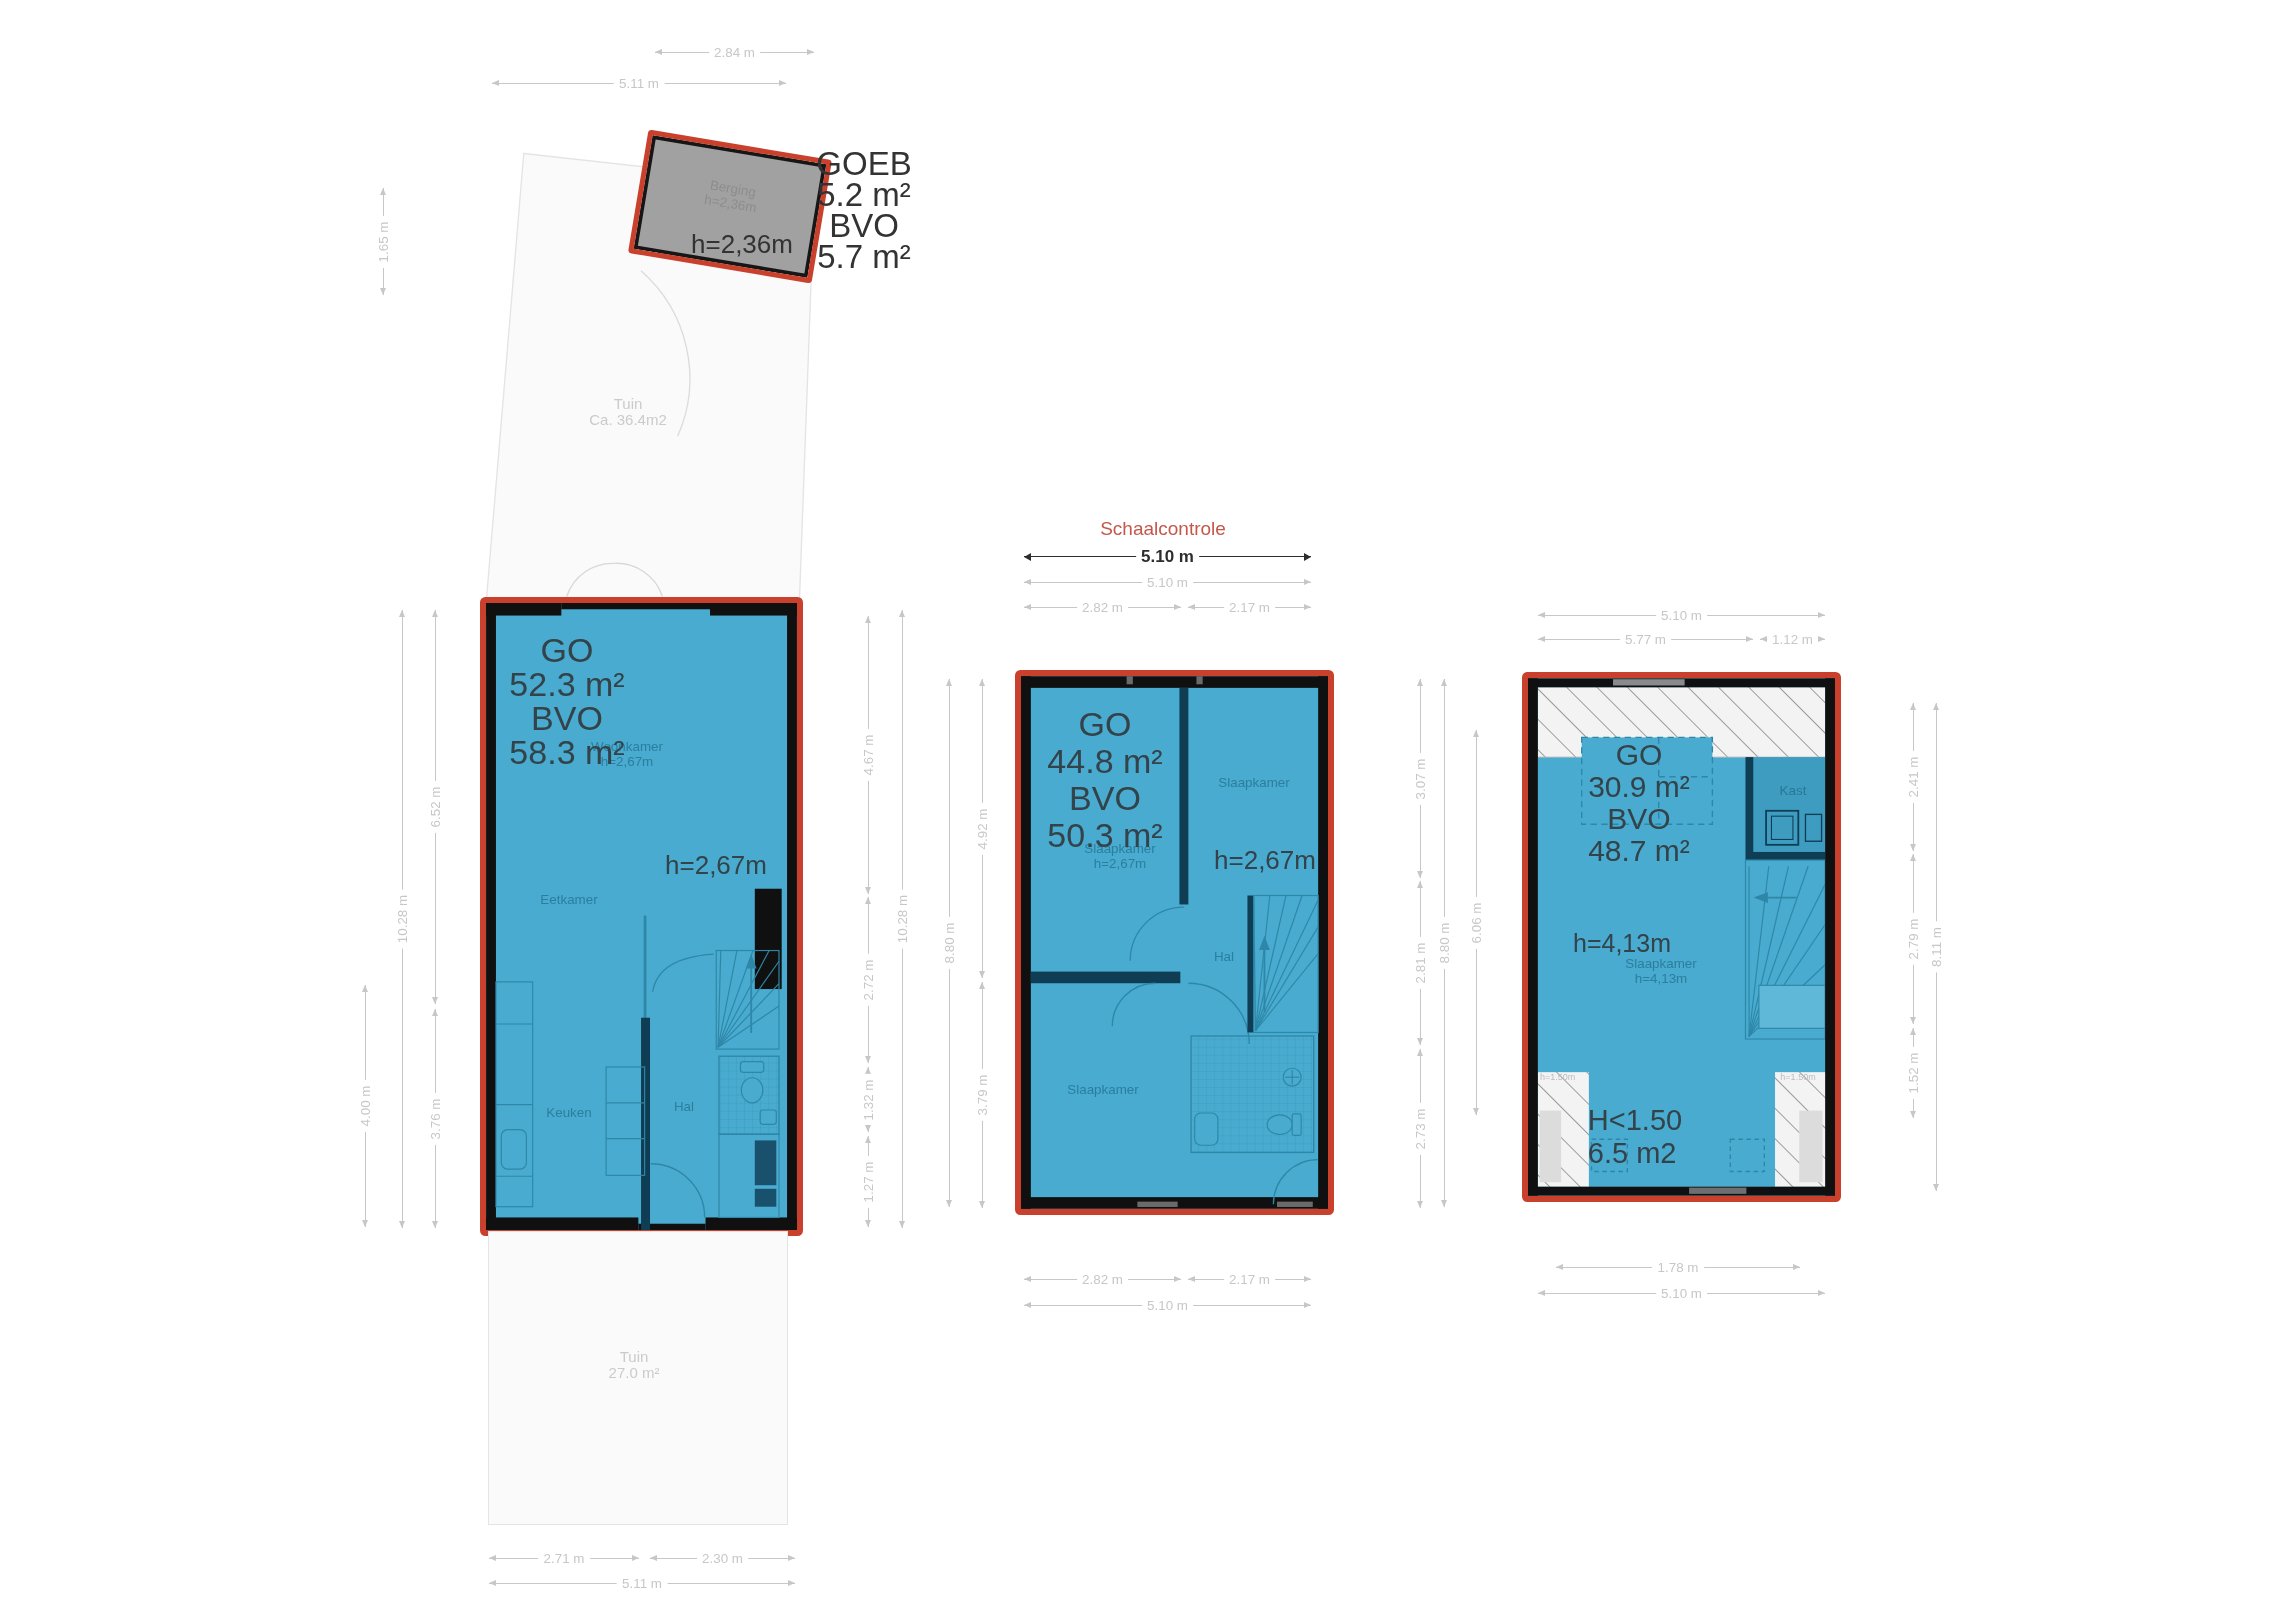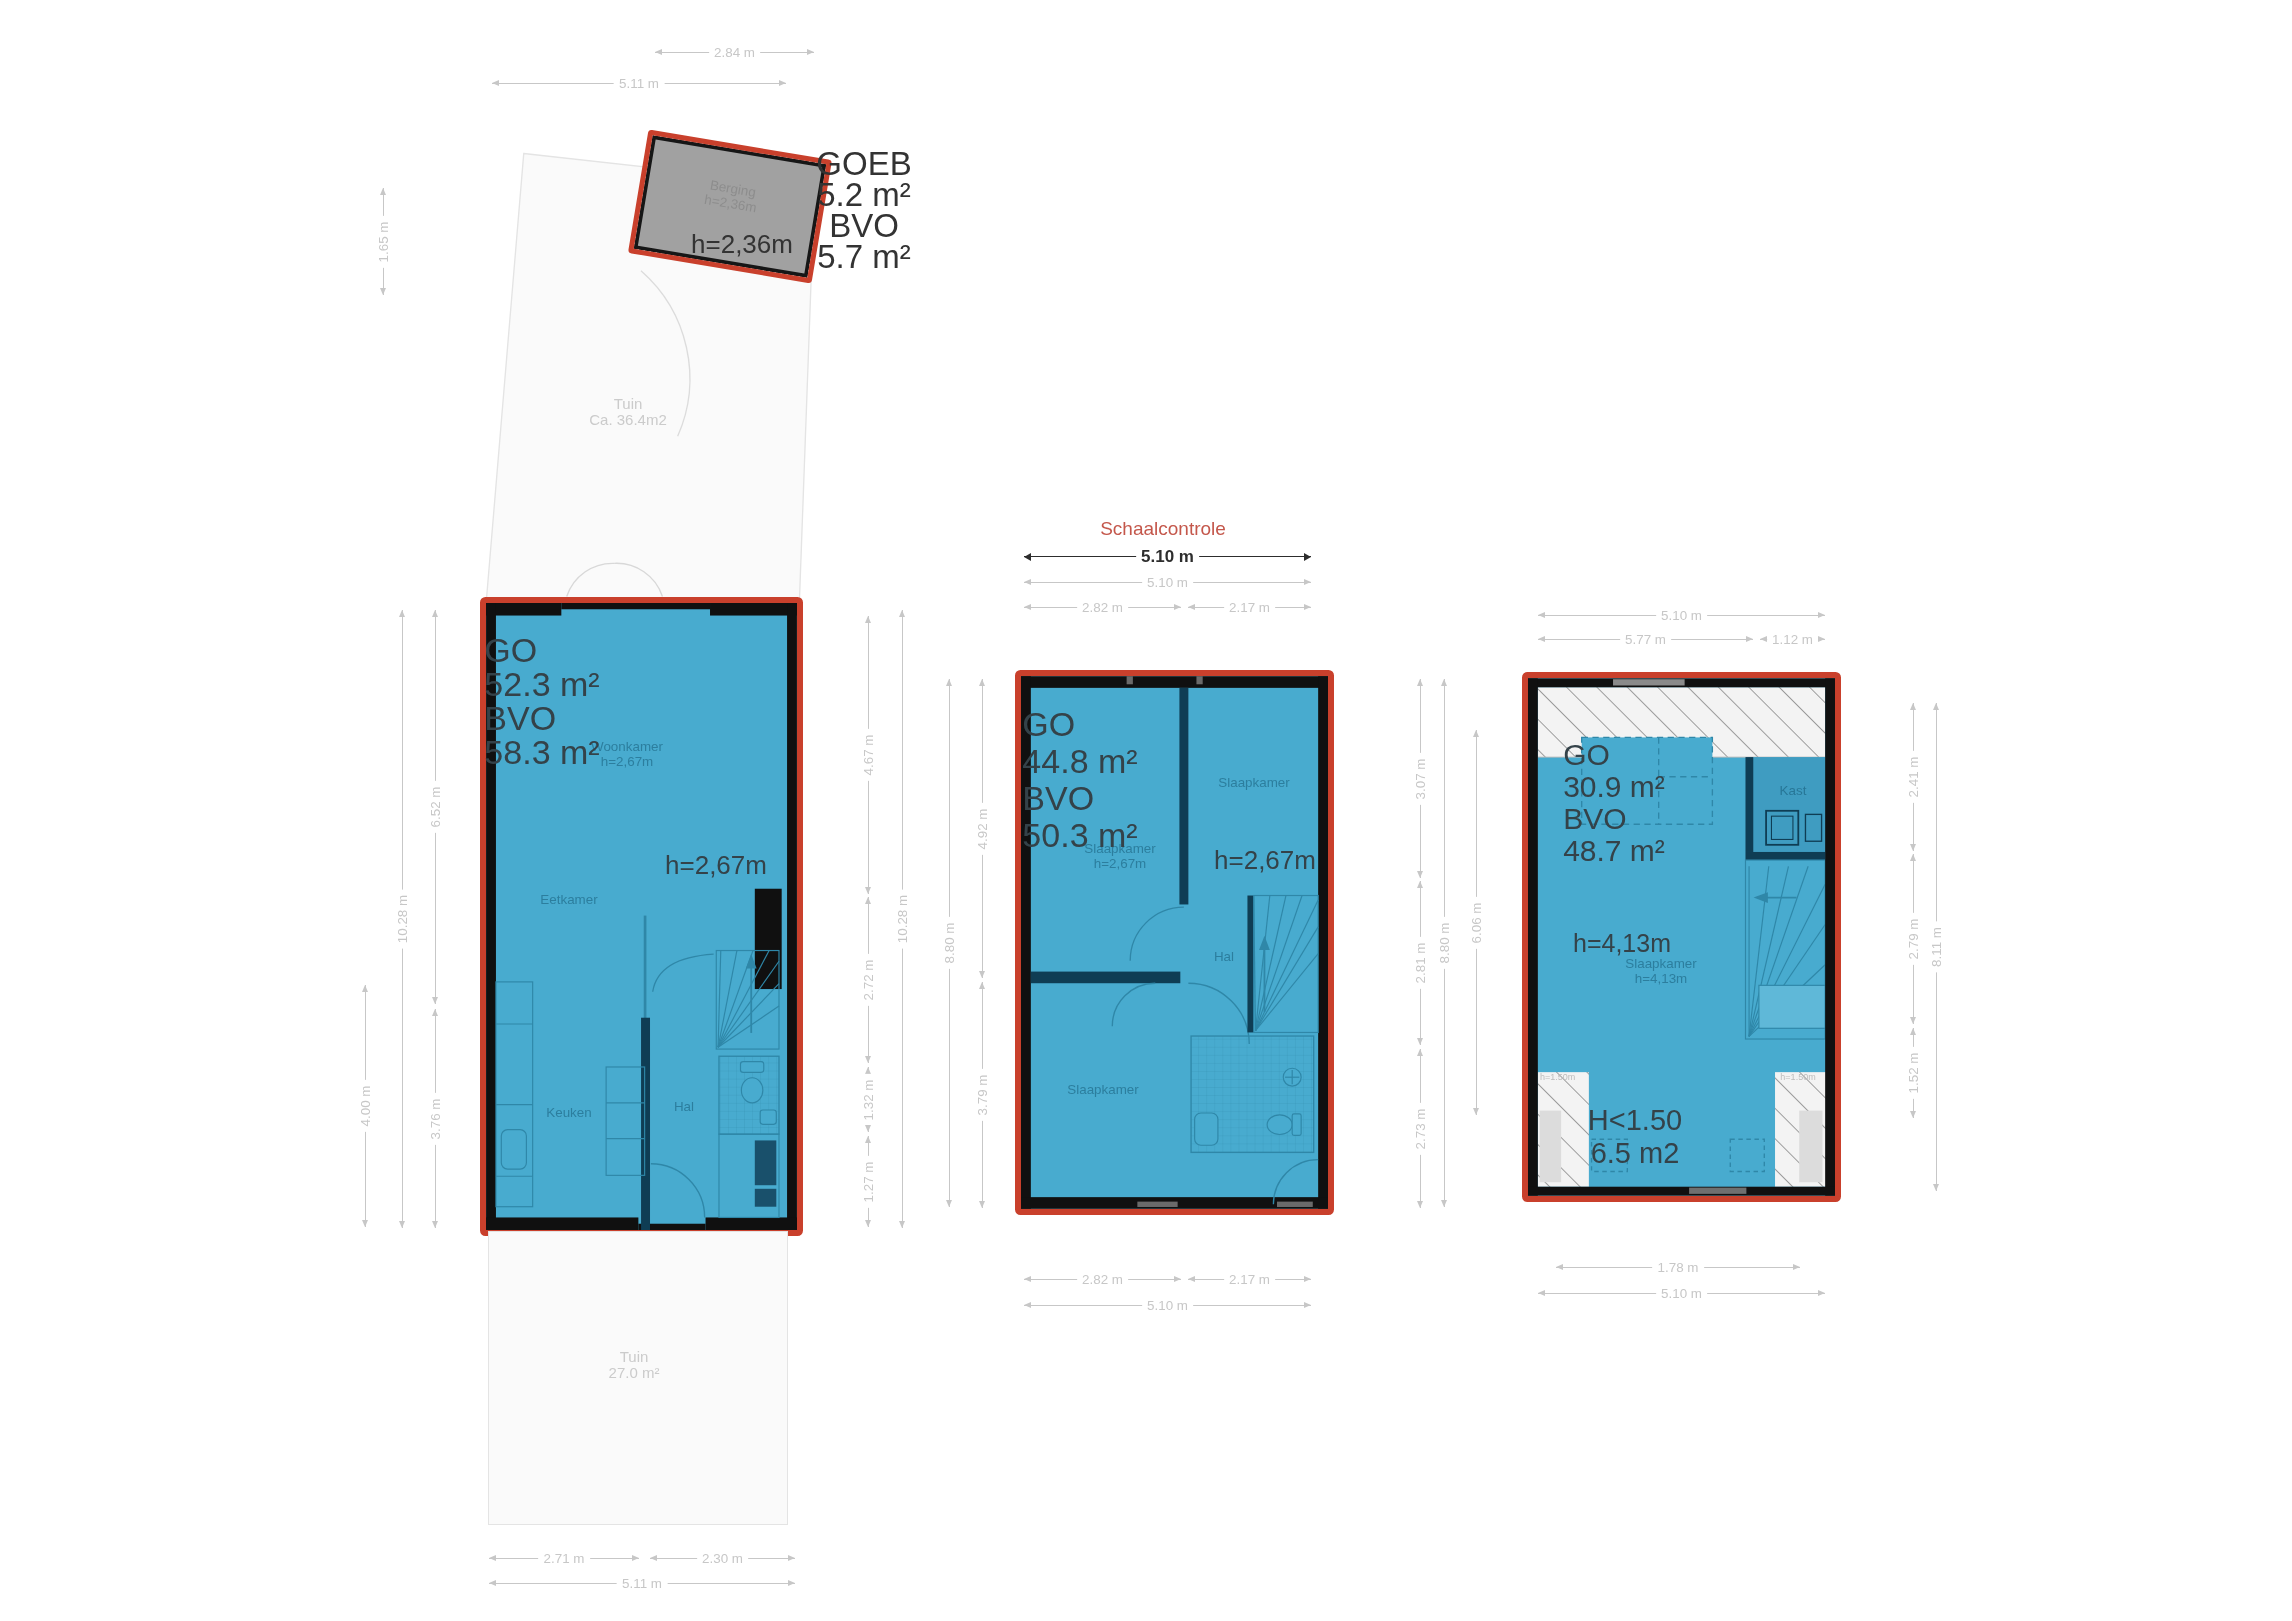--- a/index.html
+++ b/index.html
@@ -25,23 +25,23 @@
     border-left:3.1px solid transparent;border-right:3.1px solid transparent;border-top:7.2px solid var(--dim);}
   .dv>span{position:absolute;top:50%;left:0;transform:translate(-50%,-50%) rotate(-90deg);background:#fff;
     padding:0 5.4px;font-size:13.4px;line-height:1.1;color:var(--dim);white-space:nowrap;}
   .dh.dark{border-top:1.3px solid #2d2d2d;}
   .dh.dark::before{border-right-color:#2d2d2d;border-top-width:4px;border-bottom-width:4px;}
   .dh.dark::after{border-left-color:#2d2d2d;border-top-width:4px;border-bottom-width:4px;}
   .dh.dark>span{color:#2d2d2d;font-weight:700;font-size:17px;}
   
   .plan{position:absolute;border:6.3px solid var(--red);border-radius:5.4px;}
   .plan svg{position:absolute;left:0;top:0;display:block;}
-  .area-col{position:absolute;transform:translateX(-50%);text-align:left;color:var(--txt);z-index:4;}
+  .area-col{position:absolute;transform:translateX(-50%);text-align:center;color:var(--txt);z-index:4;margin-left:25px;}
   .h-lab{position:absolute;transform:translate(-50%,-50%);font-size:26px;color:var(--txt);white-space:nowrap;z-index:4;}
-  .low-lab{position:absolute;transform:translate(-50%,-50%);font-size:29px;line-height:33px;color:var(--txt);text-align:center;white-space:nowrap;z-index:4;}
+  .low-lab{position:absolute;transform:translate(-50%,-50%);font-size:29px;line-height:33px;color:var(--txt);white-space:nowrap;z-index:4;}
   .r-lab{position:absolute;transform:translate(-50%,-50%);font-size:13.4px;line-height:15px;
     color:var(--faintroom);text-align:center;white-space:nowrap;z-index:3;}
   .r-lab.tiny{font-size:9px;color:#bdbdbd;}
   
   .garden-bottom{position:absolute;background:#fafafa;border:0.9px solid #e4e4e4;}
   .g-lab{position:absolute;transform:translate(-50%,-50%);font-size:15px;line-height:16px;color:#cbcbcb;text-align:center;white-space:nowrap;}
   .shed{position:absolute;background:#a1a1a1;border:5.4px solid var(--red);border-radius:3.6px;
     box-shadow:inset 0 0 0 3.6px #161616;}
   .shed .r-lab{color:#8d8d8d;}
   .shed-h{position:absolute;transform:translate(-50%,-50%);font-size:26px;color:#333;white-space:nowrap;z-index:5;}

